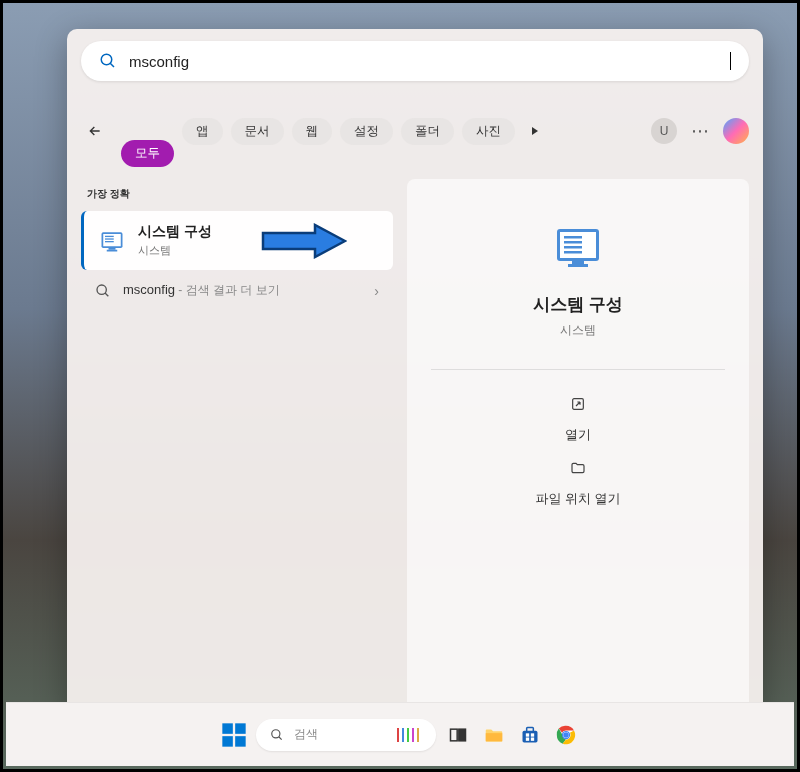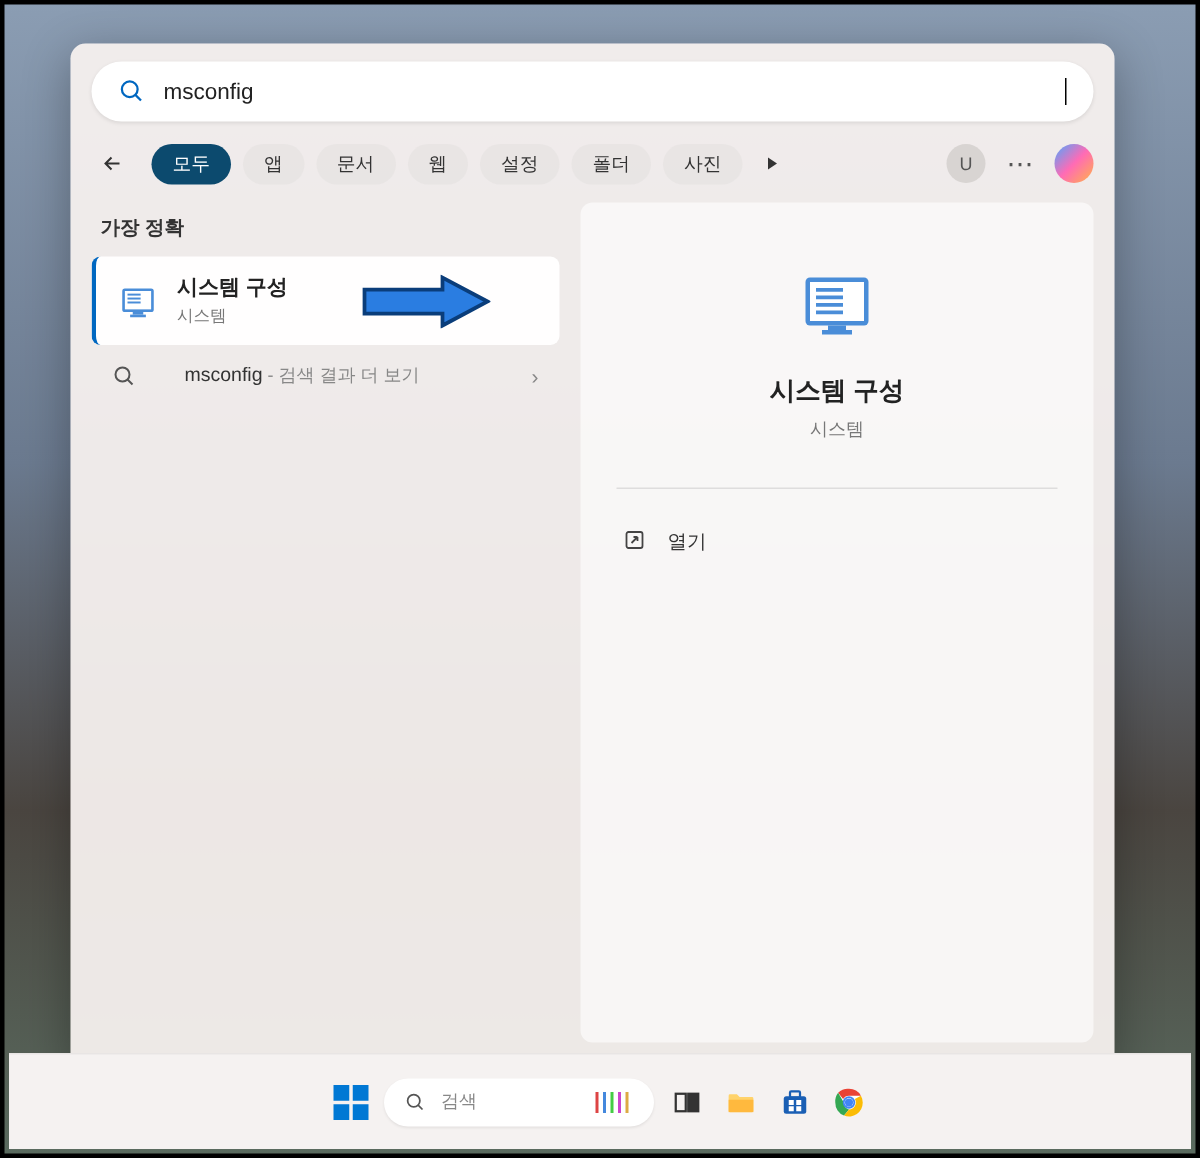--- a/index.html
+++ b/index.html
@@ -1,48 +1,48 @@
 <!DOCTYPE html>
 <html><head>
   <meta charset="utf-8">
   <style>
     * { margin: 0; padding: 0; box-sizing: border-box; font-family: 'Segoe UI', 'Malgun Gothic', sans-serif; }
     body { width: 800px; height: 772px; background: linear-gradient(180deg, #8b9db3 0%, #6b7a8f 40%, #4a4540 70%, #5a6b5f 100%); border: 3px solid #000; position: relative; overflow: hidden; }
-    .search-panel { position: absolute; top: 26px; left: 44px; width: 696px; height: 686px; background: rgba(245, 240, 238, 0.95); border-radius: 10px; box-shadow: 0 8px 32px rgba(0,0,0,0.3); overflow: hidden; }
+    .search-panel { position: absolute; top: 26px; left: 64px; width: 696px; height: 686px; background: rgba(245, 240, 238, 0.95); border-radius: 10px; box-shadow: 0 8px 32px rgba(0,0,0,0.3); overflow: hidden; }
     .search-bar { margin: 12px 14px 10px; height: 40px; background: #fff; border-radius: 20px; display: flex; align-items: center; padding: 0 18px; box-shadow: 0 1px 3px rgba(0,0,0,0.1); }
     .search-bar svg { width: 18px; height: 18px; margin-right: 12px; }
     .search-input { border: none; outline: none; font-size: 15px; flex: 1; color: #222; }
     .cursor { display: inline-block; width: 1px; height: 18px; background: #000; vertical-align: middle; animation: blink 1s infinite; }
     @keyframes blink { 50% { opacity: 0; } }
     .filter-row { display: flex; align-items: center; padding: 4px 14px 12px; gap: 8px; }
     .back-btn { width: 28px; height: 28px; display: flex; align-items: center; justify-content: center; margin-right: 4px; cursor: pointer; }
     .filter-pill { padding: 5px 14px; border-radius: 16px; font-size: 12.5px; color: #333; cursor: pointer; background: rgba(230,226,225,0.7); }
-    .filter-pill.active { background: #0c4a6e; color: #fff; }
+    .filter-pill.active { background: #a21caf; color: #fff; margin-top: 45px; }
     .filter-spacer { flex: 1; }
     .user-badge { width: 26px; height: 26px; border-radius: 50%; background: #d8d4d2; display: flex; align-items: center; justify-content: center; font-size: 12px; color: #555; cursor: pointer; }
     .more-dots { font-size: 18px; color: #555; padding: 0 6px; cursor: pointer; }
     .copilot-icon { width: 26px; height: 26px; border-radius: 50%; background: linear-gradient(135deg, #4da6ff, #ff6bb5, #ffb347); cursor: pointer; }
     .main-content { display: flex; padding: 0 14px; gap: 14px; }
     .left-col { width: 312px; }
     .right-col { flex: 1; background: rgba(255,255,255,0.6); border-radius: 8px; padding: 30px 24px; height: 560px; }
-    .section-label { font-size: 13px; font-weight: 600; color: #333; padding: 8px 6px 10px; }
+    .section-label { font-size: 10px; font-weight: 600; color: #333; padding: 8px 6px 10px; }
     .best-match { background: rgba(255,255,255,0.95); border-radius: 6px; padding: 12px 14px; display: flex; align-items: center; gap: 12px; border-left: 3px solid #0067c0; position: relative; cursor: pointer; }
     .app-icon-small { width: 28px; height: 28px; }
     .bm-title { font-size: 14px; font-weight: 600; color: #222; }
     .bm-subtitle { font-size: 11px; color: #777; margin-top: 2px; }
     .arrow-callout { position: absolute; right: 46px; top: 50%; transform: translateY(-50%); }
     .web-item { display: flex; align-items: center; padding: 12px 14px; gap: 12px; cursor: pointer; }
-    .web-item-text { flex: 1; font-size: 13px; color: #333; margin-left: 20px; }
+    .web-item-text { flex: 1; font-size: 13px; color: #333; }
     .web-item-sub { color: #888; font-size: 12px; }
     .chevron { color: #888; font-size: 14px; }
     .preview-icon { width: 54px; height: 54px; margin: 12px auto 18px; display: block; }
     .preview-title { text-align: center; font-size: 17px; font-weight: 600; color: #222; }
     .preview-subtitle { text-align: center; font-size: 12px; color: #777; margin-top: 6px; margin-bottom: 30px; }
     .divider { height: 1px; background: rgba(0,0,0,0.1); margin: 0 0 18px; }
-    .action-item { display: flex; gap: 14px; padding: 8px 4px; font-size: 13px; color: #333; cursor: pointer; }
+    .action-item { display: flex; align-items: center; gap: 14px; padding: 8px 4px; font-size: 13px; color: #333; cursor: pointer; flex-direction: column; }
     .action-item svg { width: 16px; height: 16px; flex-shrink: 0; }
     .taskbar { position: absolute; bottom: 3px; left: 3px; right: 3px; height: 64px; background: #f5f2f1; display: flex; align-items: center; justify-content: center; gap: 8px; border-top: 1px solid rgba(0,0,0,0.05); }
     .tb-start { width: 28px; height: 28px; cursor: pointer; }
     .tb-search { width: 180px; height: 32px; background: #fff; border-radius: 16px; display: flex; align-items: center; padding: 0 14px; gap: 10px; box-shadow: 0 1px 2px rgba(0,0,0,0.08); cursor: pointer; }
     .tb-search-text { font-size: 12px; color: #888; flex: 1; }
     .tb-icon { width: 28px; height: 28px; display: flex; align-items: center; justify-content: center; cursor: pointer; }
     .play-btn { width: 24px; height: 24px; display: flex; align-items: center; justify-content: center; cursor: pointer; }
   </style>
 </head>
 <body>
@@ -128,20 +128,26 @@
       <div class="preview-subtitle">시스템</div>
       <div class="divider"></div>
 
       <div class="action-item">
         <svg viewBox="0 0 24 24" fill="none" stroke="#444" stroke-width="1.8">
             <rect x="4" y="4" width="16" height="16" rx="2"></rect>
             <path d="M9 15l6-6M15 9h-4M15 9v4"></path>
           </svg>
         <span>열기</span>
       </div>
+      <div class="action-item">
+        <svg viewBox="0 0 24 24" fill="none" stroke="#444" stroke-width="1.8">
+            <path d="M3 7a2 2 0 012-2h4l2 2h8a2 2 0 012 2v8a2 2 0 01-2 2H5a2 2 0 01-2-2V7z"></path>
+          </svg>
+        <span>파일 위치 열기</span>
+      </div>
     </div>
   </div>
 </div>
 
 <div class="taskbar">
   <svg class="tb-start" viewBox="0 0 24 24">
       <rect x="2" y="2" width="9" height="9" fill="#0078d4"></rect>
       <rect x="13" y="2" width="9" height="9" fill="#0078d4"></rect>
       <rect x="2" y="13" width="9" height="9" fill="#0078d4"></rect>
       <rect x="13" y="13" width="9" height="9" fill="#0078d4"></rect>

